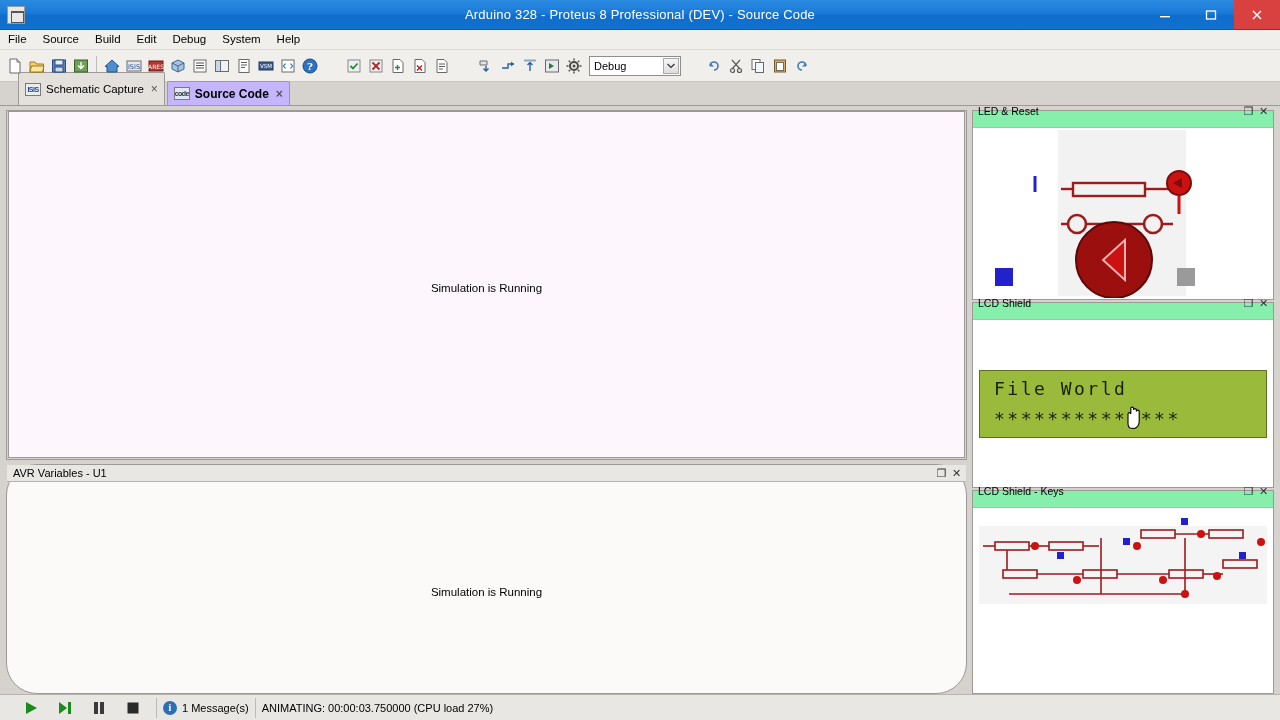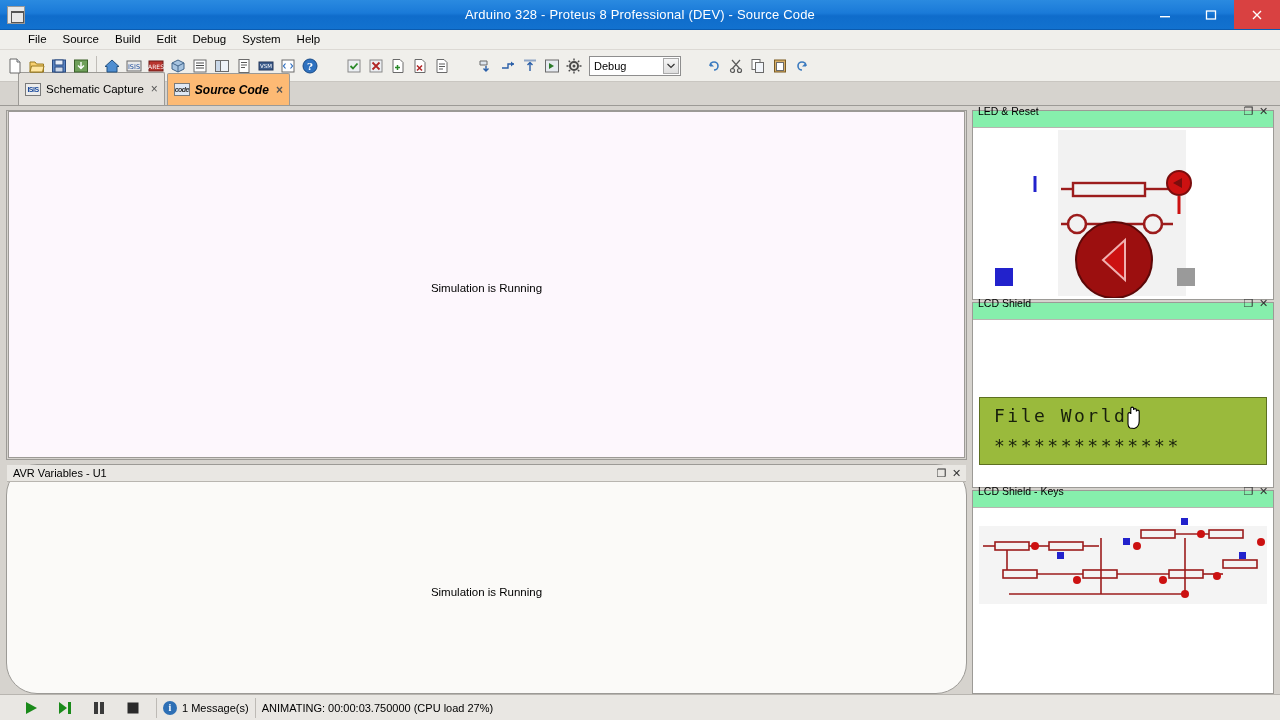--- a/index.html
+++ b/index.html
@@ -61,21 +61,21 @@
   .winbtn.close { background: #d94141; }
   .winbtn svg { display:block; }
 
   
   .menubar {
     flex: 0 0 20px;
     height: 20px;
     background: #f0efeb;
     display: flex;
     align-items: center;
-    padding-left: 20px;
+    padding-left: 0;
     border-bottom: 1px solid #dcd9d4;
   }
   .menu-item {
     padding: 2px 8px;
     font-size: 11.5px;
     color: #000;
     line-height: 15px;
   }
 
   
@@ -139,25 +139,24 @@
     padding: 0 6px 0 6px;
     background: #e4e1dc;
     border: 1px solid #9c9a96;
     border-bottom: none;
     margin-right: 2px;
     font-size: 11.5px;
     gap: 5px;
     border-radius: 2px 2px 0 0;
   }
   .tab.active {
-    background: #fdba74;
-    height: 32px;
+    background: #c4b5fd;
+    height: 24px;
     font-weight: bold;
     font-size: 12px;
-    font-style: italic;
   }
   .tab .tabclose { font-size: 12px; color: #555; margin-left: 2px; }
   .tab-ico {
     width: 16px; height: 13px;
     background: #ececec;
     border: 1px solid #7a7a7a;
     display: flex; align-items: center; justify-content: center;
     font-size: 7px; color: #1a4a9c; font-weight: bold;
     letter-spacing: -0.5px;
   }
@@ -656,21 +655,21 @@
 
             <circle cx="141" cy="132" r="38" fill="#9c0f0f" stroke="#5d0808" stroke-width="2"></circle>
             <path d="M152,112 v40 l-22,-20 z" fill="#cc1111" stroke="#f0b0b0" stroke-width="2"></path>
 
             <rect x="22" y="140" width="18" height="18" fill="#2222cc"></rect>
             <rect x="204" y="140" width="18" height="18" fill="#9a9a9a"></rect>
           </svg>
         </div>
       </div>
 
-      <div class="rpanel" style="flex: 0 0 186px; gap: 27px;">
+      <div class="rpanel" style="flex: 0 0 186px;">
         <div class="rpanel-header">
           <span>LCD Shield</span>
           <span class="spacer" style="flex:1 1 auto"></span>
           <span class="hdr-btn">❐</span>
           <span class="hdr-btn">✕</span>
         </div>
         <div class="rpanel-body">
           <div class="lcd">
             <div class="lcd-line">File World</div>
             <div class="lcd-line">**************</div>

